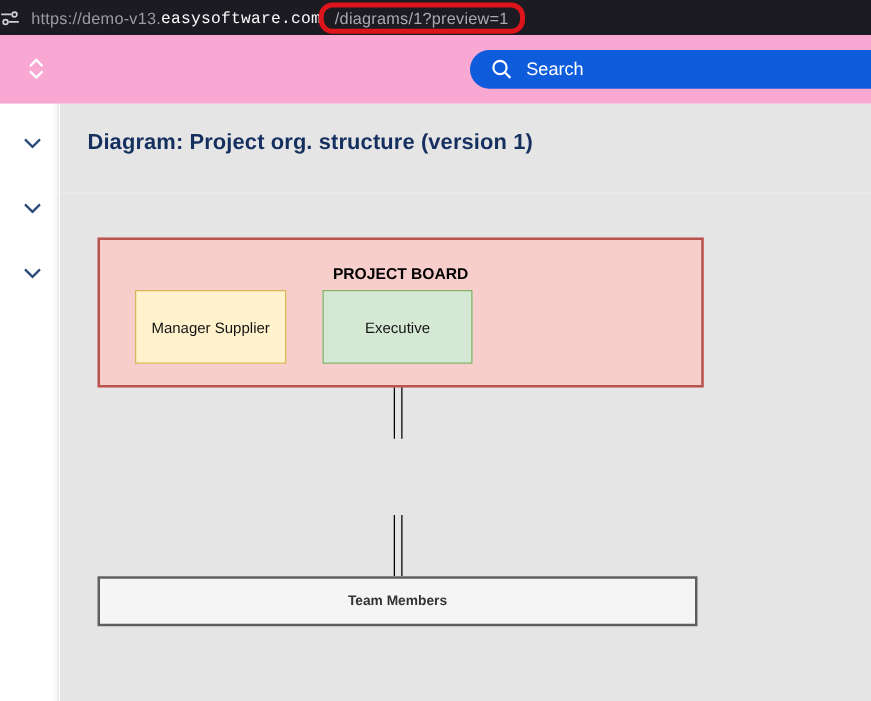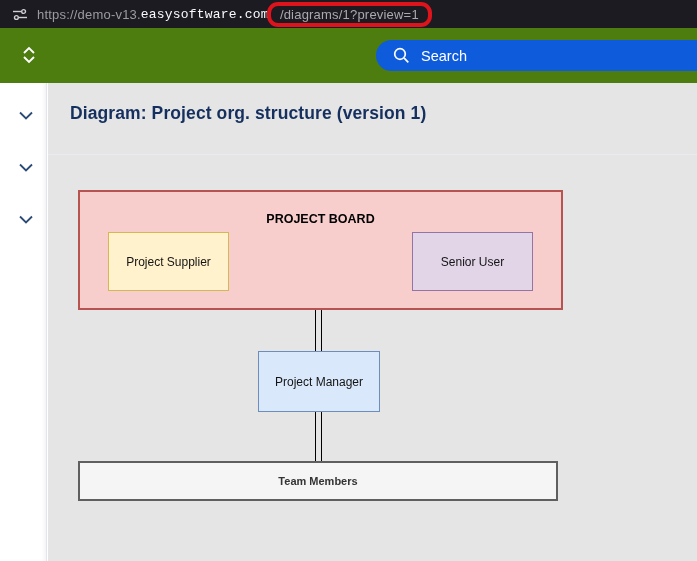--- a/index.html
+++ b/index.html
@@ -5,21 +5,21 @@
   * { margin:0; padding:0; box-sizing:border-box; }
   html,body { width:697px; height:561px; }
   body {
     position:relative; overflow:hidden; background:#ffffff;
     font-family:"Liberation Sans", sans-serif;
   }
 
   
   .browser-bar {
     position:absolute; left:0; top:0; width:697px; height:28px;
-    display:flex; align-items:center; padding-left:12px;
+    display:flex; align-items:center; padding-left:0;
     overflow:visible; z-index:5;
   }
   .url-icon { display:flex; align-items:center; margin-right:9px; }
   .url-text { font-size:13px; letter-spacing:.2px; white-space:nowrap; display:flex; align-items:center; }
   .url-prefix { color:#9b9ba1; }
   .url-domain { color:#fbfbfe;font-family:Liberation Mono, monospace; }
   .url-path {
     color:#a9a9af; display:inline-block;
     border:4px solid transparent; border-radius:11px;
     padding:1px 9px; margin-left:-2px;
@@ -105,21 +105,21 @@
         <circle cx="4.4" cy="9.5" r="1.9"></circle>
     </svg>
   </span>
   <span class="url-text">
     <span class="url-prefix">https://demo-v13.</span>
     <span class="url-domain">easysoftware.com</span>
     <span class="url-path" style="border-color: rgb(222, 20, 28); text-align: right;">/diagrams/1?preview=1</span>
   </span>
 </div>
 
-<div class="app-header" style="background-color: #4d7c0f;">
+<div class="app-header" style="background-color: #f9a8d4;">
   <button class="collapse-btn">
     <span>
       <svg width="18" height="20" viewBox="0 0 18 20" fill="none" stroke="#ffffff" stroke-width="1.9">
         <polyline points="4,8 9,3 14,8"></polyline>
         <polyline points="4,12 9,17 14,12"></polyline>
       </svg>
     </span>
   </button>
   <div class="search-pill" style="background-color: rgb(14, 91, 220);">
     <span style="display:flex;">
@@ -155,24 +155,23 @@
     </span>
   </div>
 </div>
 
 <div class="main">
   <h1 class="page-title">Diagram: Project org. structure (version 1)</h1>
   <div class="title-divider"></div>
 
   <div class="board" style="background-color: rgb(248, 206, 204); border-color: rgb(184, 84, 80);">
     <div class="board-title">PROJECT BOARD</div>
-    <div class="member member-0" style="background-color: rgb(255, 242, 204); border-color: rgb(214, 182, 86);">Project Supplier</div>
-    <div class="member member-2" style="background-color: rgb(225, 213, 231); border-color: rgb(150, 115, 166);">Senior User</div>
+    <div class="member member-0" style="background-color: rgb(255, 242, 204); border-color: rgb(214, 182, 86);">Manager Supplier</div>
+    <div class="member member-1" style="background-color: rgb(213, 232, 212); border-color: rgb(130, 179, 102);">Executive</div>
   </div>
 
   <div class="connector connector-1" style="border-left-color: rgb(0, 0, 0); border-right-color: rgb(0, 0, 0);"></div>
 
-  <div class="dg-box manager-box" style="background-color: rgb(218, 232, 252); border-color: rgb(108, 142, 191);">Project Manager</div>
 
   <div class="connector connector-2" style="border-left-color: rgb(0, 0, 0); border-right-color: rgb(0, 0, 0);"></div>
 
   <div class="dg-box team-box" style="background-color: rgb(245, 245, 245); border-color: rgb(95, 95, 95);">Team Members</div>
 </div>
 
 </body></html>

